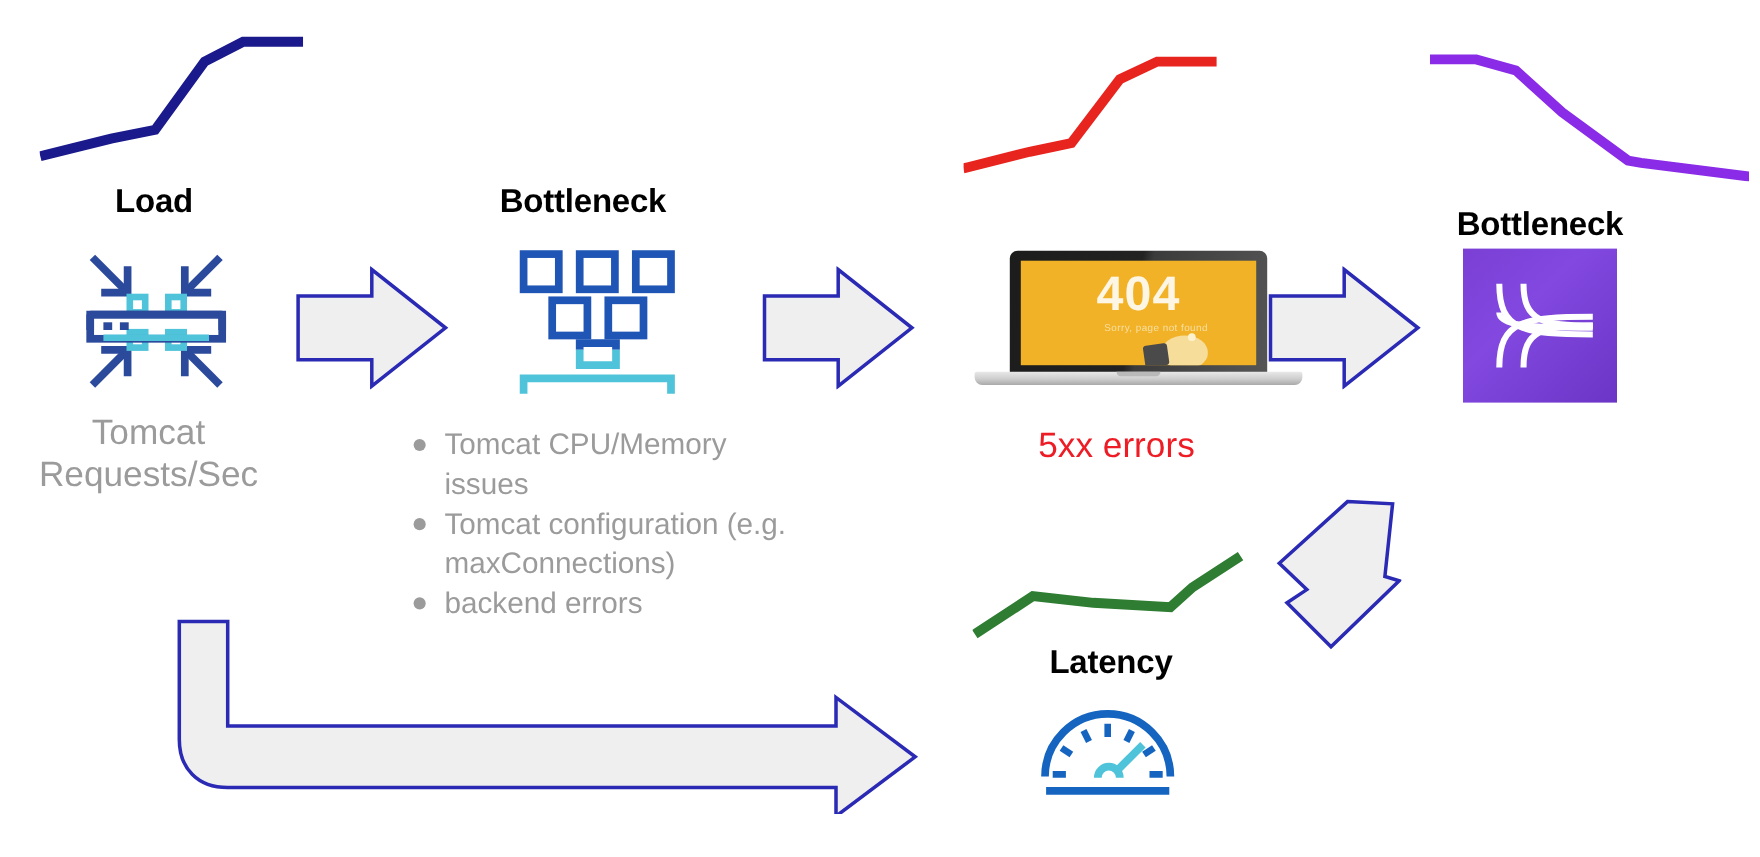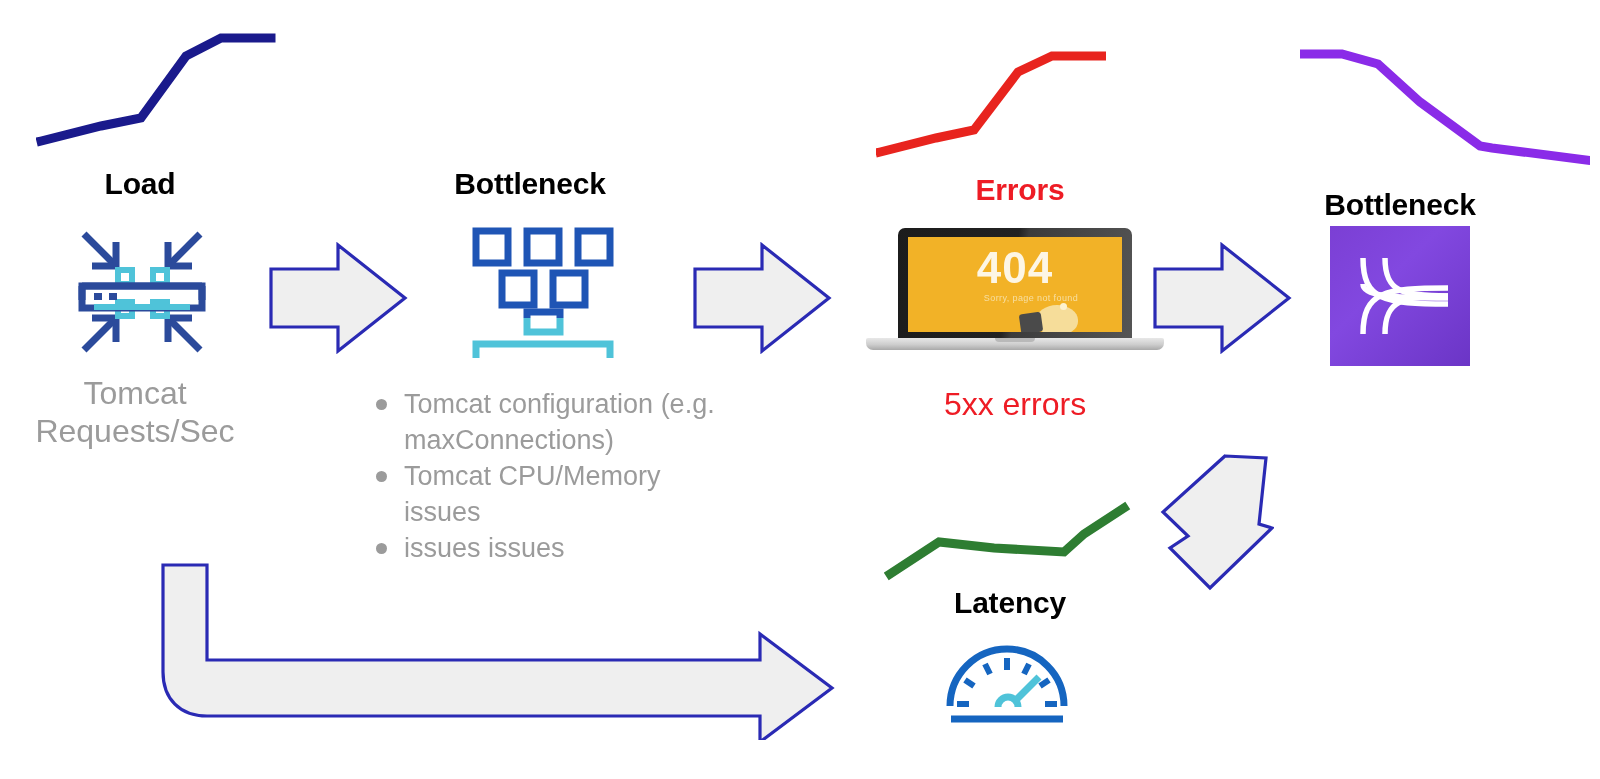--- a/index.html
+++ b/index.html
@@ -205,43 +205,42 @@
       <rect x="85" y="47" width="32" height="32"></rect>
     </g>
     <path d="M59 92 L59 86 L92 86 L92 92" stroke="#1f55b5" stroke-width="7" fill="none"></path>
     <path d="M59 92 L59 106 L92 106 L92 92" stroke="#4fc3d9" stroke-width="7" fill="none"></path>
     <path d="M8 132 L8 118 L142 118 L142 132" stroke="#4fc3d9" stroke-width="7" fill="none"></path>
   </svg>
 
   <div class="bullets" style="left:376px; top:386px;">
     <div class="bullet-row">
       <span class="bullet-dot"></span>
+      <span class="bullet-text">Tomcat CPU/Memory issues</span>
+    </div>
+    <div class="bullet-row">
+      <span class="bullet-dot"></span>
       <span class="bullet-text">Tomcat configuration (e.g. maxConnections)</span>
     </div>
     <div class="bullet-row">
       <span class="bullet-dot"></span>
-      <span class="bullet-text">Tomcat CPU/Memory issues</span>
-    </div>
-    <div class="bullet-row">
-      <span class="bullet-dot"></span>
-      <span class="bullet-text">issues issues</span>
+      <span class="bullet-text">backend errors</span>
     </div>
   </div>
 
   <svg class="abs" style="left:692px; top:242px;" width="140" height="112" viewBox="0 0 140 112">
     <polygon points="3,27 70,27 70,3 137,56 70,109 70,85 3,85" fill="#efefef" stroke="#2a2ab4" stroke-width="3.2" stroke-linejoin="miter"></polygon>
   </svg>
 
   <svg class="spark" style="left:876px; top:40px;" width="230" height="120" viewBox="0 0 230 120">
     <polyline points="4,112 60,98 98,90 142,32 176,16 226,16" fill="none" stroke="#e8241e" stroke-width="9" stroke-linecap="square" stroke-linejoin="miter"></polyline>
   </svg>
 
-  <div class="title red" style="left:920px; top:173px; width:200px;">Errors</div>
-
-  <div class="laptop" style="left:866px; top:228px; width:298px; height:124px;">
+
+  <div class="laptop" style="left:886px; top:228px; width:298px; height:124px;">
     <div class="laptop-lid">
       <div class="laptop-screen">
         <div class="screen-404">404</div>
         <div class="screen-sub">Sorry, page not found</div>
 
         <div class="bulb"></div>
         <div class="bulb-glow"></div>
         <div class="bulb-cap"></div>
       </div>
     </div>

